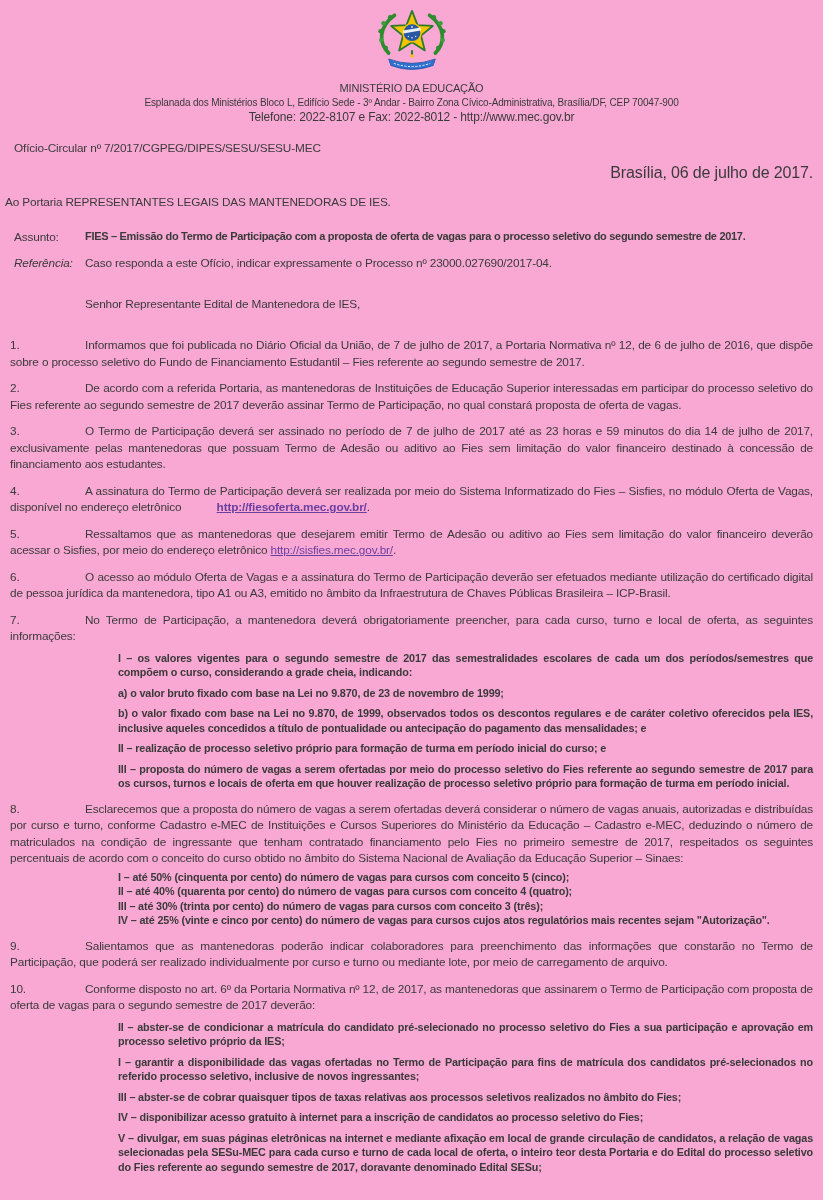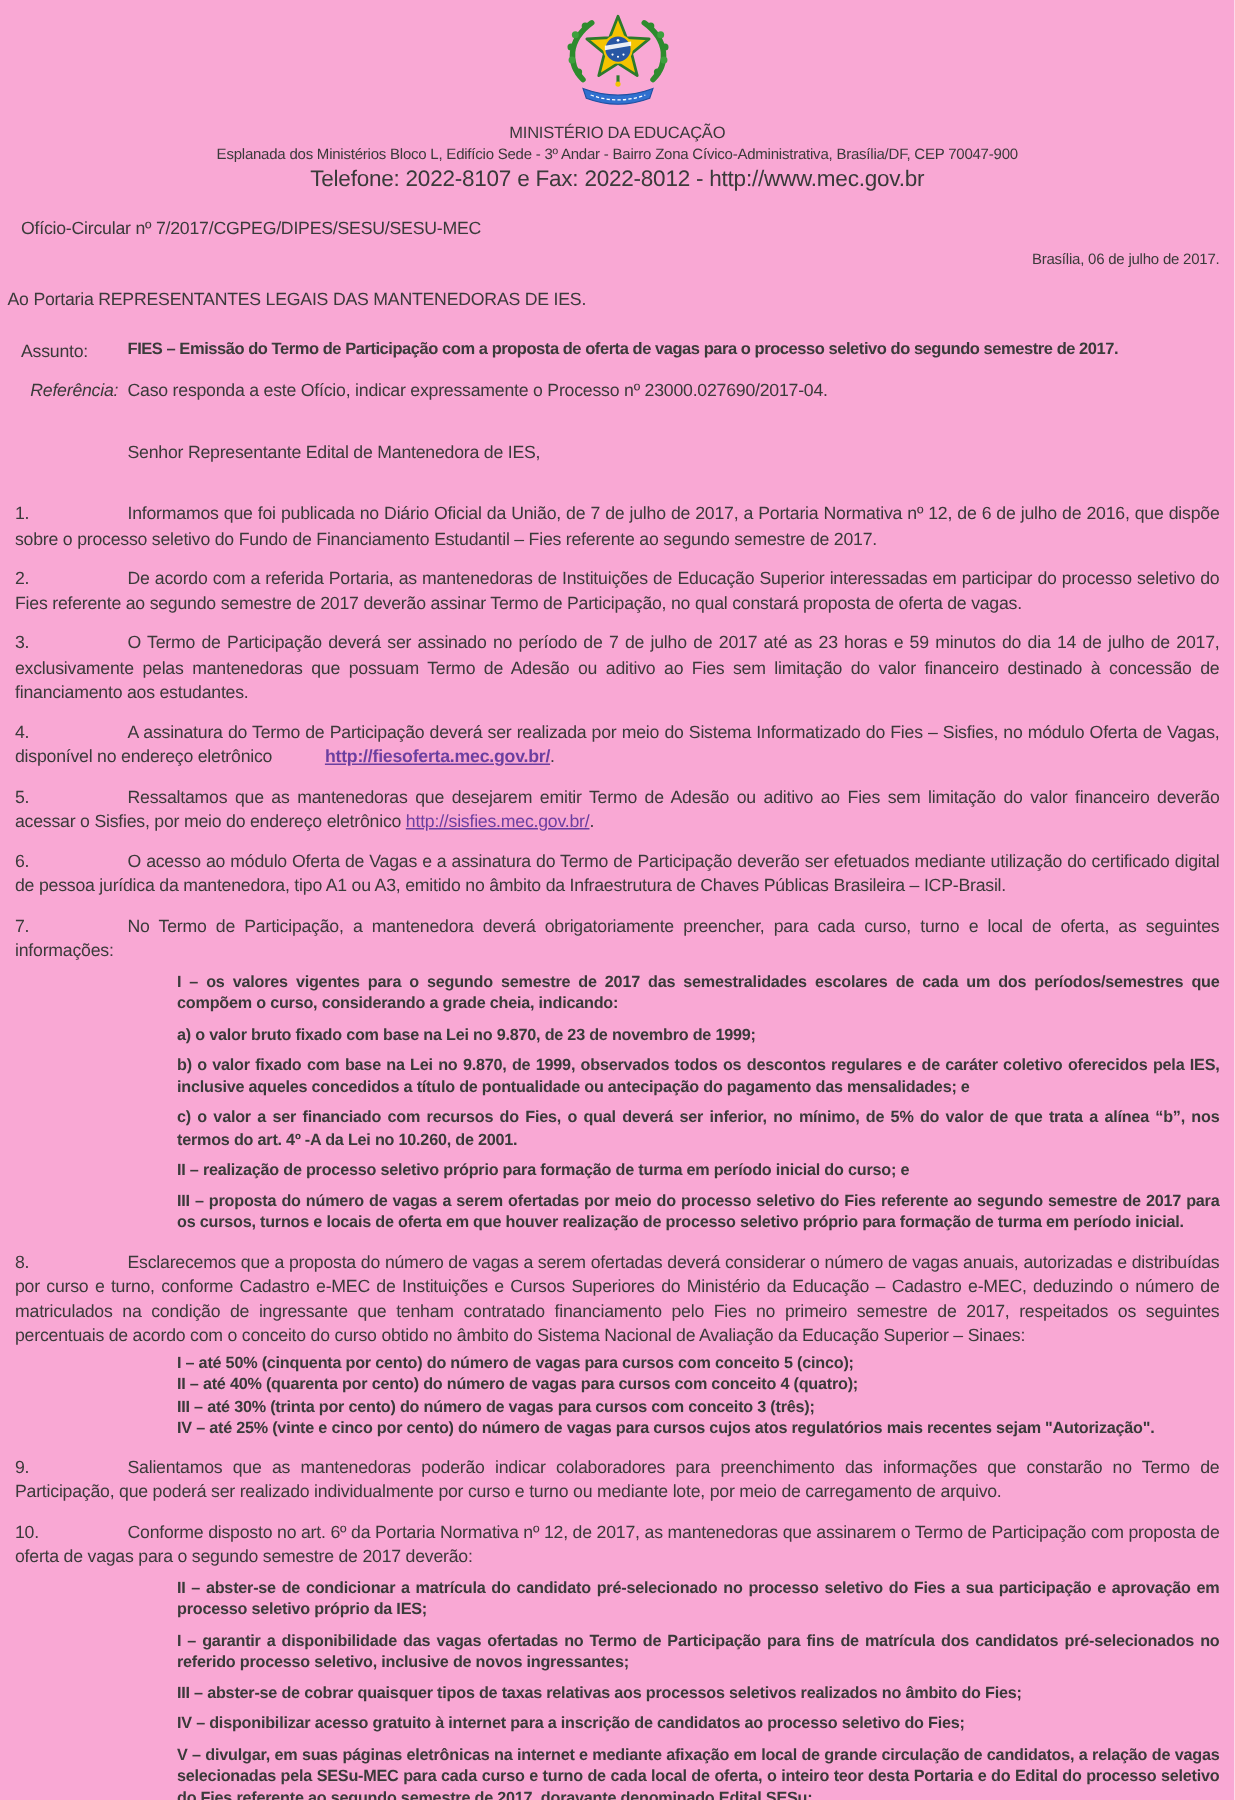--- a/index.html
+++ b/index.html
@@ -8,29 +8,29 @@
     background:#f9a8d4;color:#3a3a3a;
     font-family:"Liberation Sans", sans-serif;
     padding:0 10px;overflow:hidden;position:relative;
     letter-spacing:-0.15px;
   }
   
   .letterhead{text-align:center;padding-top:5px;}
   .emblem{display:inline-block;line-height:0;}
   .ministry{font-size:11px;margin-top:3px;color:#3a3a3a;}
   .addr{font-size:10px;margin-top:3px;}
-  .phone{font-size:15px;margin-top:2px;}
+  .phone{font-size:12px;margin-top:2px;}
   
   .oficio{margin-top:17px;margin-left:4px;font-size:11.8px;}
-  .dateline{margin-top:9px;text-align:right;font-size:10px;}
+  .dateline{margin-top:9px;text-align:right;font-size:16px;}
   .addressee{margin-top:13px;margin-left:-5px;font-size:11.8px;}
   .kv-row{margin-top:21px;font-size:11.8px;display:flex;align-items:flex-start;}
   .kv-row.ref{margin-top:12px;}
   .kv-label{flex:none;width:71px;margin-left:4px;}
-  .kv-label.italic{font-style:italic;text-align:center;}
+  .kv-label.italic{font-style:italic;}
   .kv-value{flex:1;white-space:nowrap;}
   .kv-value.bold{font-weight:bold;font-size:11px;letter-spacing:-0.3px;}
   .salutation{margin-top:27px;margin-left:75px;font-size:11.8px;}
   
   .doc-body{margin-top:26px;}
   .para{
     font-size:11.8px;line-height:16.5px;text-align:justify;
     margin-top:10px;
   }
   .pnum{display:inline-block;width:75px;}
@@ -107,21 +107,20 @@
       <div class="para"><span class="pnum">2.</span>De acordo com a referida Portaria, as mantenedoras de Instituições de Educação Superior interessadas em participar do processo seletivo do Fies referente ao segundo semestre de 2017 deverão assinar Termo de Participação, no qual constará proposta de oferta de vagas.</div>
       <div class="para"><span class="pnum">3.</span>O Termo de Participação deverá ser assinado no período de 7 de julho de 2017 até as 23 horas e 59 minutos do dia 14 de julho de 2017, exclusivamente pelas mantenedoras que possuam Termo de Adesão ou aditivo ao Fies sem limitação do valor financeiro destinado à concessão de financiamento aos estudantes.</div>
       <div class="para"><span class="pnum">4.</span>A assinatura do Termo de Participação deverá ser realizada por meio do Sistema Informatizado do Fies – Sisfies, no módulo Oferta de Vagas, disponível no endereço eletrônico <a class="doclink bold">http://fiesoferta.mec.gov.br/</a>.</div>
       <div class="para"><span class="pnum">5.</span>Ressaltamos que as mantenedoras que desejarem emitir Termo de Adesão ou aditivo ao Fies sem limitação do valor financeiro deverão acessar o Sisfies, por meio do endereço eletrônico <a class="doclink">http://sisfies.mec.gov.br/</a>.</div>
       <div class="para"><span class="pnum">6.</span>O acesso ao módulo Oferta de Vagas e a assinatura do Termo de Participação deverão ser efetuados mediante utilização do certificado digital de pessoa jurídica da mantenedora, tipo A1 ou A3, emitido no âmbito da Infraestrutura de Chaves Públicas Brasileira – ICP-Brasil.</div>
       <div class="para"><span class="pnum">7.</span>No Termo de Participação, a mantenedora deverá obrigatoriamente preencher, para cada curso, turno e local de oferta, as seguintes informações:</div>
       <div class="sublist">
         <div class="subitem">I – os valores vigentes para o segundo semestre de 2017 das semestralidades escolares de cada um dos períodos/semestres que compõem o curso, considerando a grade cheia, indicando:</div>
         <div class="subitem">a) o valor bruto fixado com base na Lei no 9.870, de 23 de novembro de 1999;</div>
         <div class="subitem">b) o valor fixado com base na Lei no 9.870, de 1999, observados todos os descontos regulares e de caráter coletivo oferecidos pela IES, inclusive aqueles concedidos a título de pontualidade ou antecipação do pagamento das mensalidades; e</div>
-        <div class="subitem">c) o valor a ser financiado com recursos do Fies, o qual deverá ser inferior, no mínimo, de 5% do valor de que trata a alínea “b”, nos termos do art. 4º -A da Lei no 10.260, de 2001.</div>
         <div class="subitem">II – realização de processo seletivo próprio para formação de turma em período inicial do curso; e</div>
         <div class="subitem">III – proposta do número de vagas a serem ofertadas por meio do processo seletivo do Fies referente ao segundo semestre de 2017 para os cursos, turnos e locais de oferta em que houver realização de processo seletivo próprio para formação de turma em período inicial.</div>
       </div>
       <div class="para"><span class="pnum">8.</span>Esclarecemos que a proposta do número de vagas a serem ofertadas deverá considerar o número de vagas anuais, autorizadas e distribuídas por curso e turno, conforme Cadastro e-MEC de Instituições e Cursos Superiores do Ministério da Educação – Cadastro e-MEC, deduzindo o número de matriculados na condição de ingressante que tenham contratado financiamento pelo Fies no primeiro semestre de 2017, respeitados os seguintes percentuais de acordo com o conceito do curso obtido no âmbito do Sistema Nacional de Avaliação da Educação Superior – Sinaes:</div>
       <div class="sublist tight">
         <div class="subitem">I – até 50% (cinquenta por cento) do número de vagas para cursos com conceito 5 (cinco);</div>
         <div class="subitem">II – até 40% (quarenta por cento) do número de vagas para cursos com conceito 4 (quatro);</div>
         <div class="subitem">III – até 30% (trinta por cento) do número de vagas para cursos com conceito 3 (três);</div>
         <div class="subitem">IV – até 25% (vinte e cinco por cento) do número de vagas para cursos cujos atos regulatórios mais recentes sejam "Autorização".</div>
       </div>

